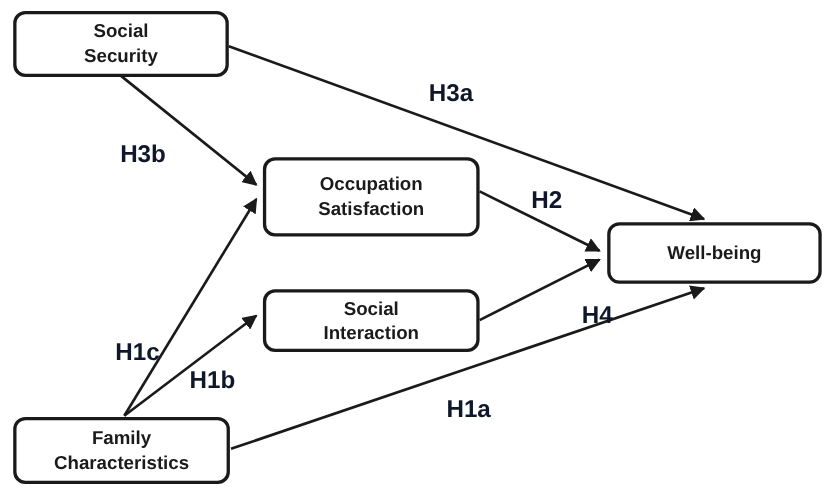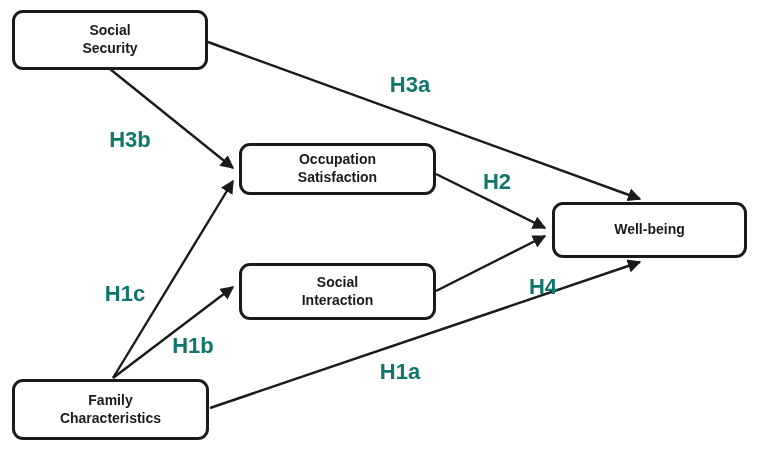--- a/index.html
+++ b/index.html
@@ -26,46 +26,46 @@
     position: absolute;
     box-sizing: border-box;
     background: #ffffff;
     border: 3px solid #1a1a1a;
     border-radius: 11px;
     display: flex;
     align-items: center;
     justify-content: center;
     text-align: center;
     font-weight: bold;
-    font-size: 14px;
+    font-size: 17px;
     line-height: 1.28;
     color: #1a1a1a;
     white-space: pre-line;
   }
   .node-social-security        { left: 12px;  top: 10px;  width: 196px; height: 60px; }
-  .node-occupation-satisfaction{ left: 239px; top: 143px; width: 197px; height: 52px; }
+  .node-occupation-satisfaction{ left: 239px; top: 143px; width: 197px; height: 72px; }
   .node-social-interaction     { left: 239px; top: 263px; width: 197px; height: 57px; }
   .node-well-being             { left: 552px; top: 202px; width: 195px; height: 56px; }
   .node-family-characteristics { left: 12px;  top: 379px; width: 197px; height: 61px; }
 
   .edge-label {
     position: absolute;
     transform: translate(-50%, -50%);
     font-weight: bold;
     font-size: 22px;
-    color: #0f766e;
+    color: #0f172a;
     white-space: nowrap;
   }
   .label-h3a { left: 410px; top: 85px;  }
   .label-h3b { left: 130px; top: 140px; text-align: center; }
   .label-h2  { left: 497px; top: 182px; }
   .label-h4  { left: 499px; top: 287px; margin-left: 44px; }
-  .label-h1c { left: 125px; top: 294px; }
+  .label-h1c { left: 125px; top: 320px; }
   .label-h1b { left: 193px; top: 346px; }
-  .label-h1a { left: 400px; top: 372px; text-align: right; }
+  .label-h1a { left: 426px; top: 372px; text-align: right; }
 </style>
 </head>
 <body>
 
 <div class="canvas">
 
   <svg class="edges-layer" width="758" height="450" viewBox="0 0 758 450" xmlns="http://www.w3.org/2000/svg">
     <defs>
       <marker id="arrow" viewBox="0 0 10 10" refX="9" refY="5" markerWidth="5.6" markerHeight="5.6" orient="auto-start-reverse">
         <path d="M0 0 L10 5 L0 10 z" fill="#1a1a1a"></path>

